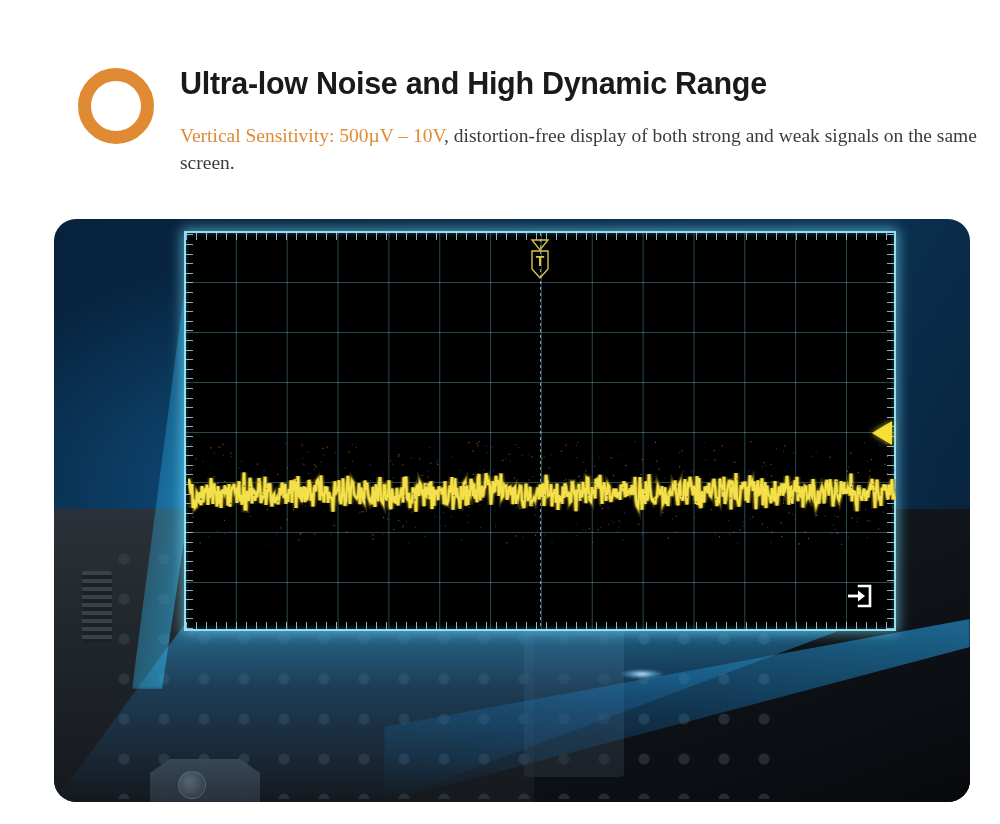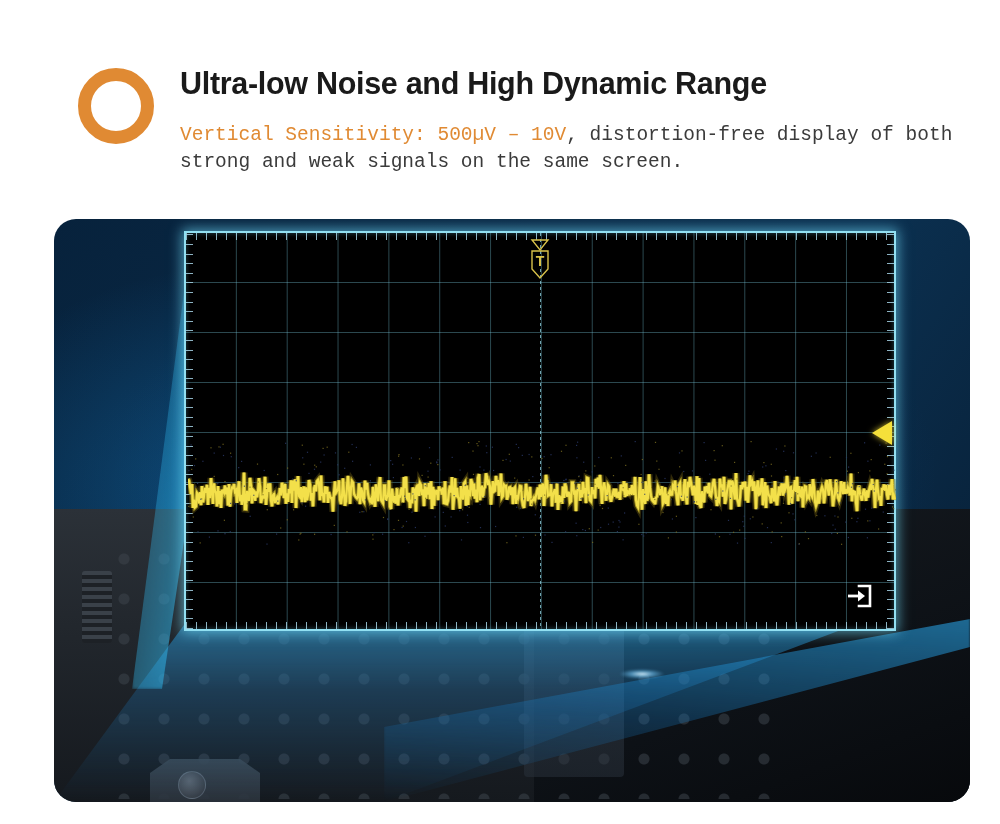--- a/index.html
+++ b/index.html
@@ -52,21 +52,21 @@
   }
 
   .subtitle {
     position: absolute;
     left: 168px;
     top: 122px;
     width: 800px;
     font-size: 19.5px;
     line-height: 27px;
     color: #3b3b3b;
-    font-family: Liberation Mono, monospace;
+    font-family: Liberation Serif, serif;
   }
   .subtitle .hl {
     color: #e08a33;
   }
 
   
   .hero {
     position: absolute;
     left: 42px;
     top: 219px;

